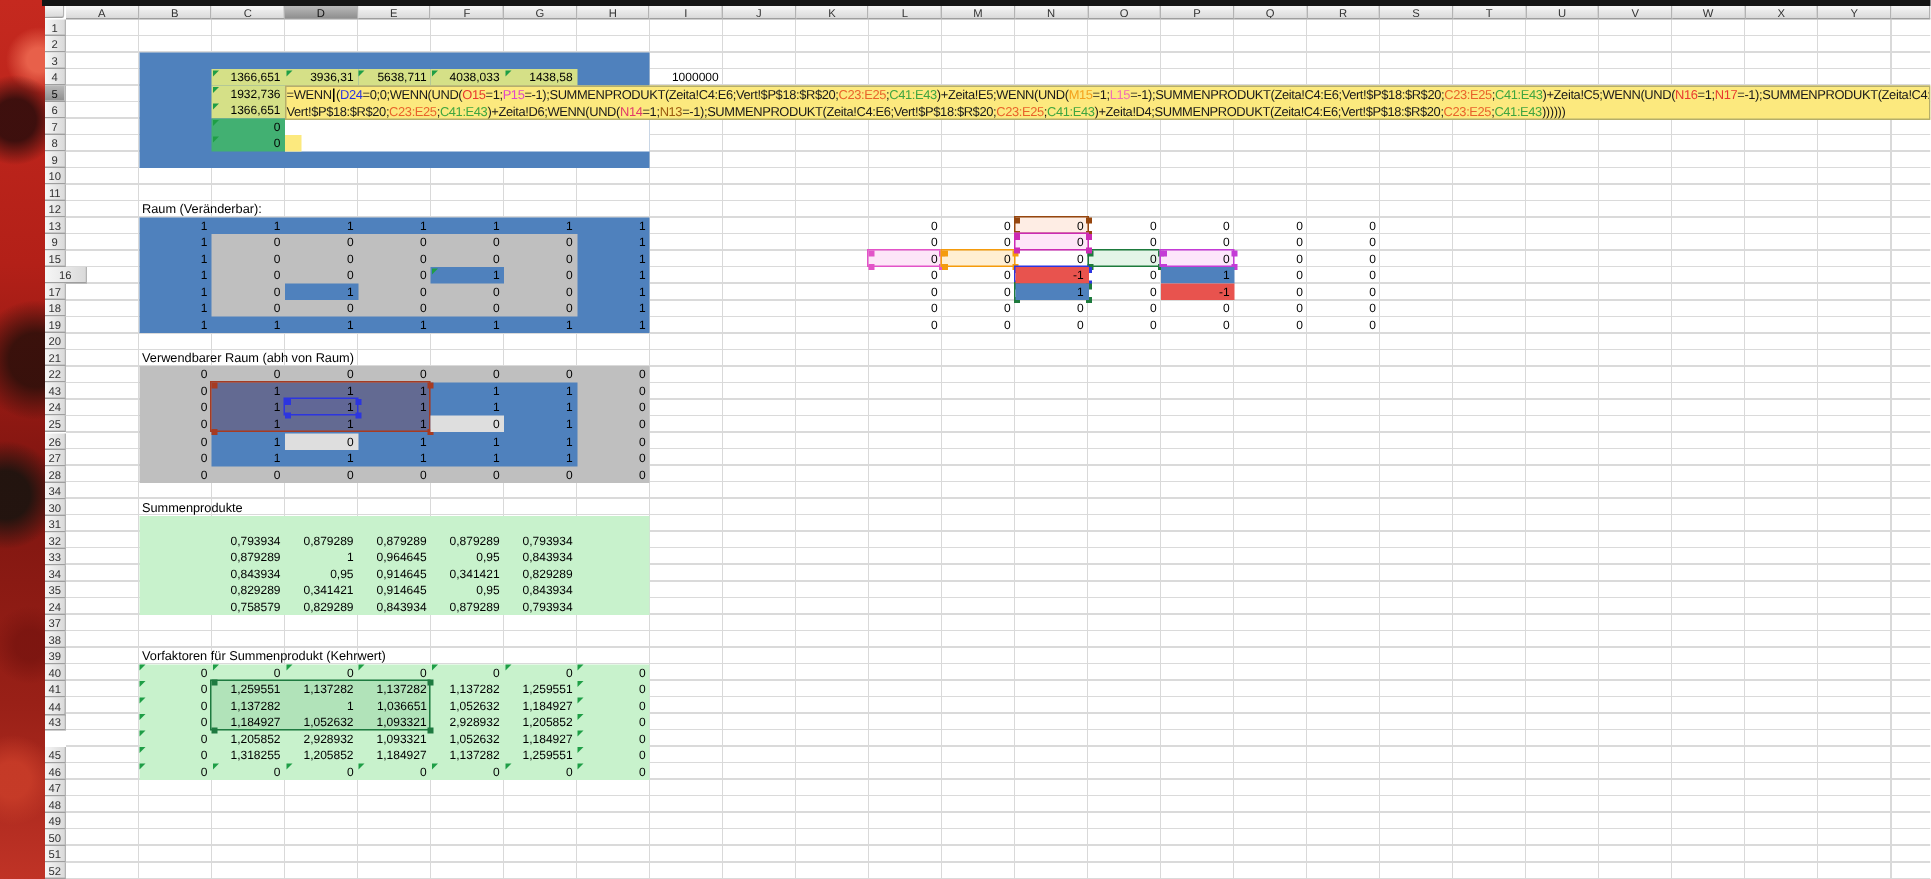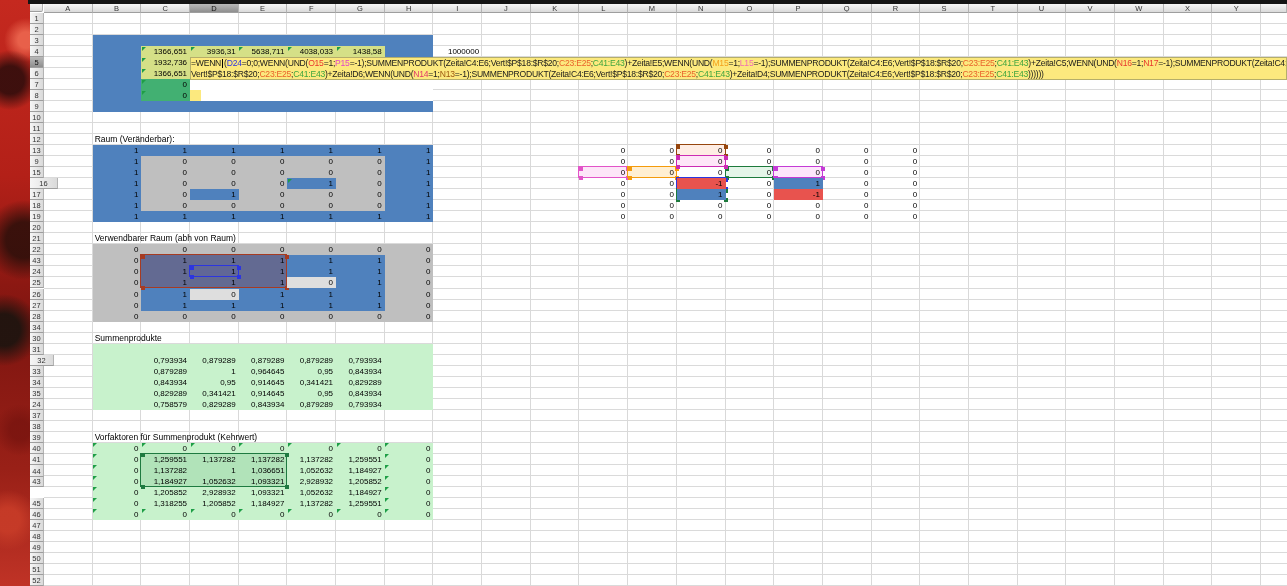--- a/index.html
+++ b/index.html
@@ -502,21 +502,21 @@
       <div class="rowhead" style="left: 0px; top: 240.42px; width: 14px; height: 11.02px;">22</div>
       <div class="rowhead" style="left: 0px; top: 251.44px; width: 14px; height: 11.02px;">43</div>
       <div class="rowhead" style="left: 0px; top: 262.46px; width: 14px; height: 11.02px;">24</div>
       <div class="rowhead" style="left: 0px; top: 273.48px; width: 14px; height: 11.02px;">25</div>
       <div class="rowhead" style="left: 0px; top: 284.5px; width: 14px; height: 11.02px;">26</div>
       <div class="rowhead" style="left: 0px; top: 295.52px; width: 14px; height: 11.02px;">27</div>
       <div class="rowhead" style="left: 0px; top: 306.54px; width: 14px; height: 11.02px;">28</div>
       <div class="rowhead" style="left: 0px; top: 317.56px; width: 14px; height: 11.02px;">34</div>
       <div class="rowhead" style="left: 0px; top: 328.58px; width: 14px; height: 11.02px;">30</div>
       <div class="rowhead" style="left: 0px; top: 339.6px; width: 14px; height: 11.02px;">31</div>
-      <div class="rowhead" style="left: 0px; top: 350.62px; width: 24px; height: 11.02px;">32</div>
+      <div class="rowhead" style="left: 0px; top: 350.62px; width: 14px; height: 11.02px;">32</div>
       <div class="rowhead" style="left: 0px; top: 361.64px; width: 14px; height: 11.02px;">33</div>
       <div class="rowhead" style="left: 0px; top: 372.66px; width: 14px; height: 11.02px;">34</div>
       <div class="rowhead" style="left: 0px; top: 383.68px; width: 14px; height: 11.02px;">35</div>
       <div class="rowhead" style="left: 0px; top: 394.7px; width: 14px; height: 11.02px;">24</div>
       <div class="rowhead" style="left: 0px; top: 405.72px; width: 14px; height: 11.02px;">37</div>
       <div class="rowhead" style="left: 0px; top: 416.74px; width: 14px; height: 11.02px;">38</div>
       <div class="rowhead" style="left: 0px; top: 427.76px; width: 14px; height: 11.02px;">39</div>
       <div class="rowhead" style="left: 0px; top: 438.78px; width: 14px; height: 11.02px;">40</div>
       <div class="rowhead" style="left: 0px; top: 449.8px; width: 14px; height: 11.02px;">41</div>
       <div class="rowhead" style="left: 0px; top: 460.82px; width: 14px; height: 11.02px;">42</div>

